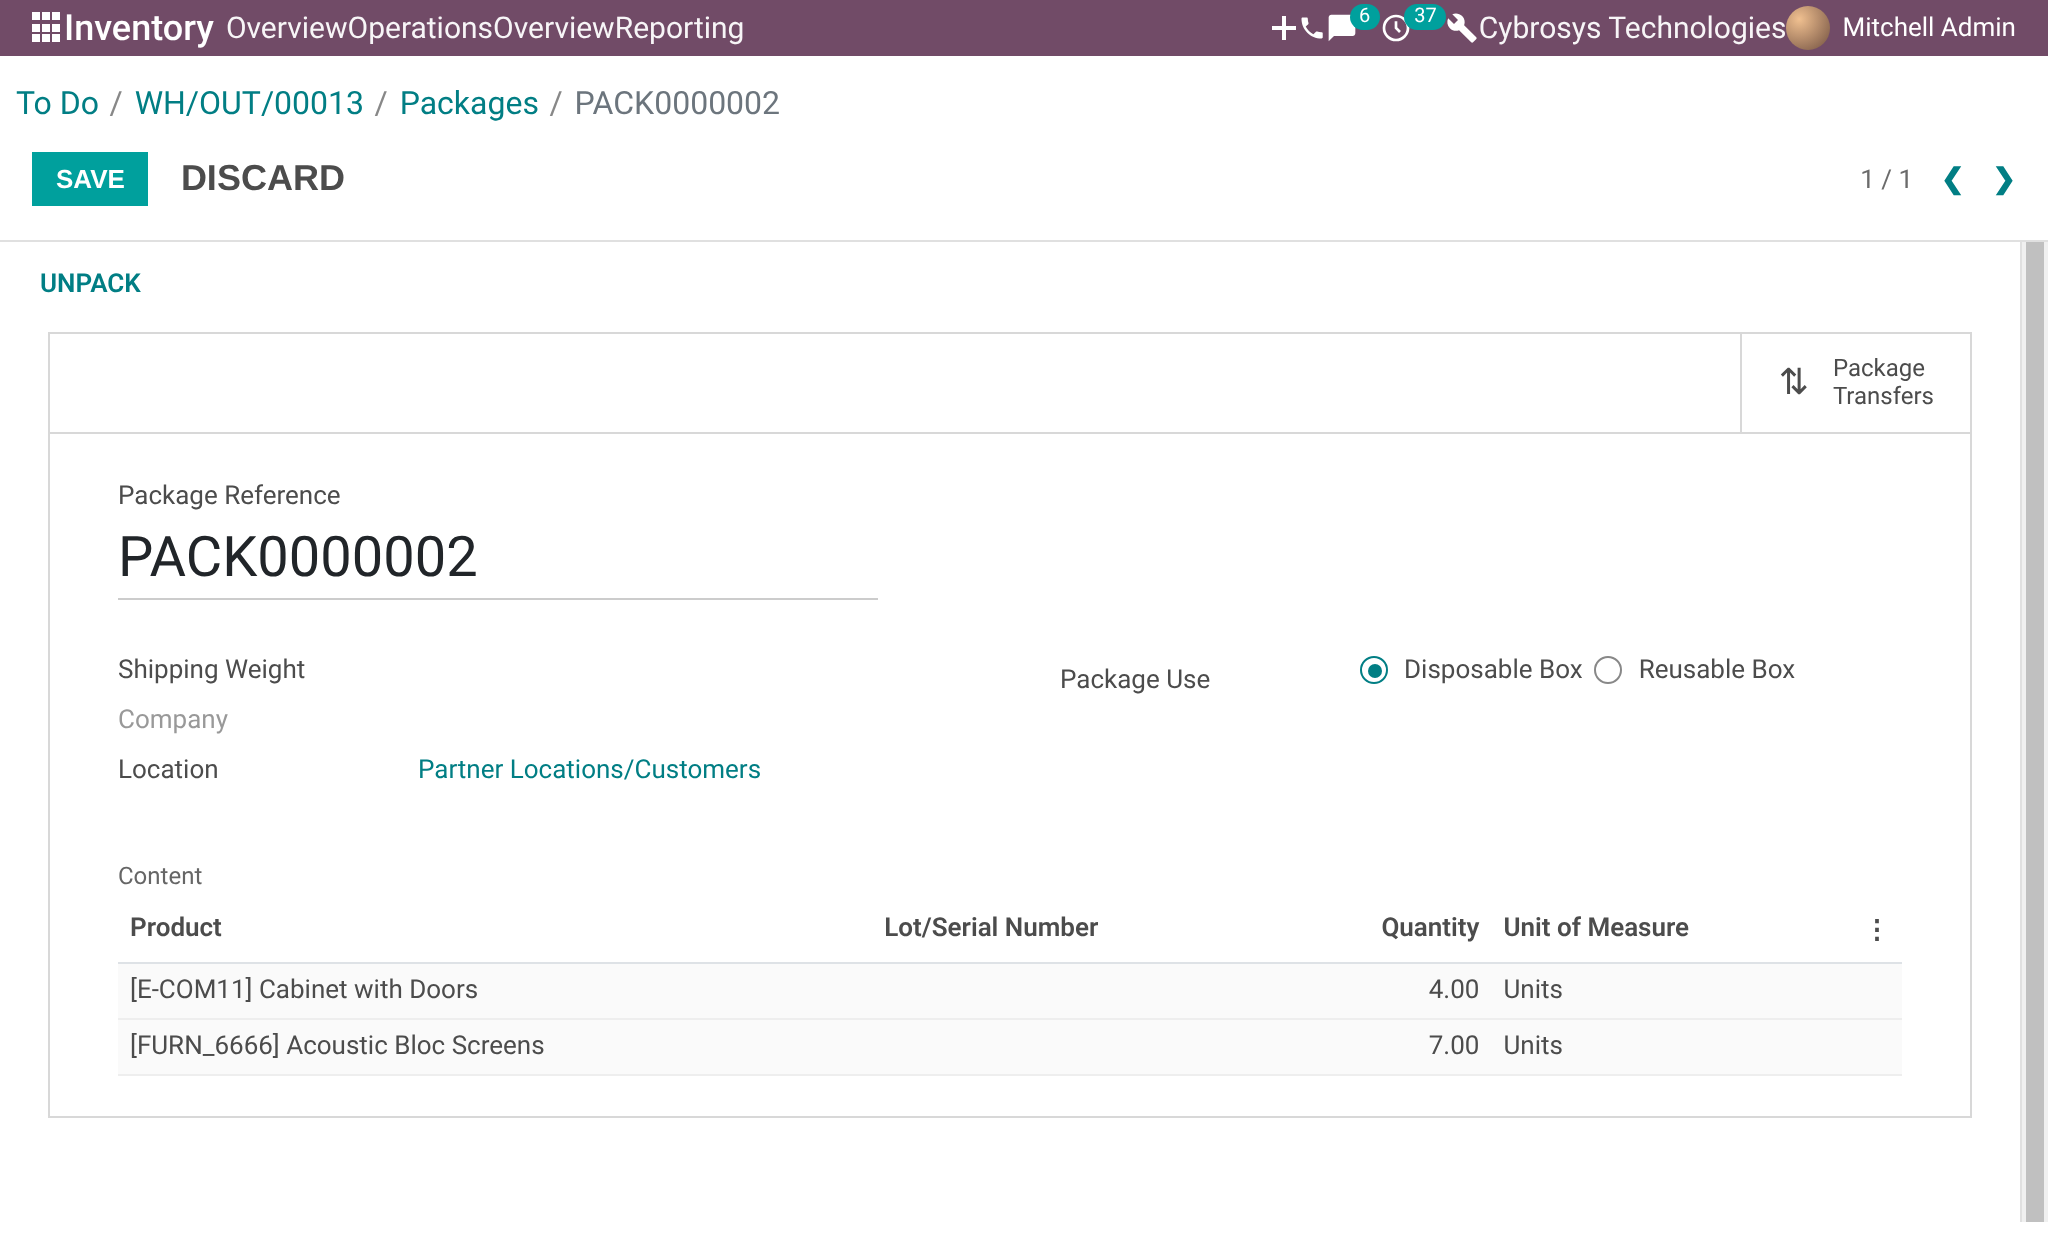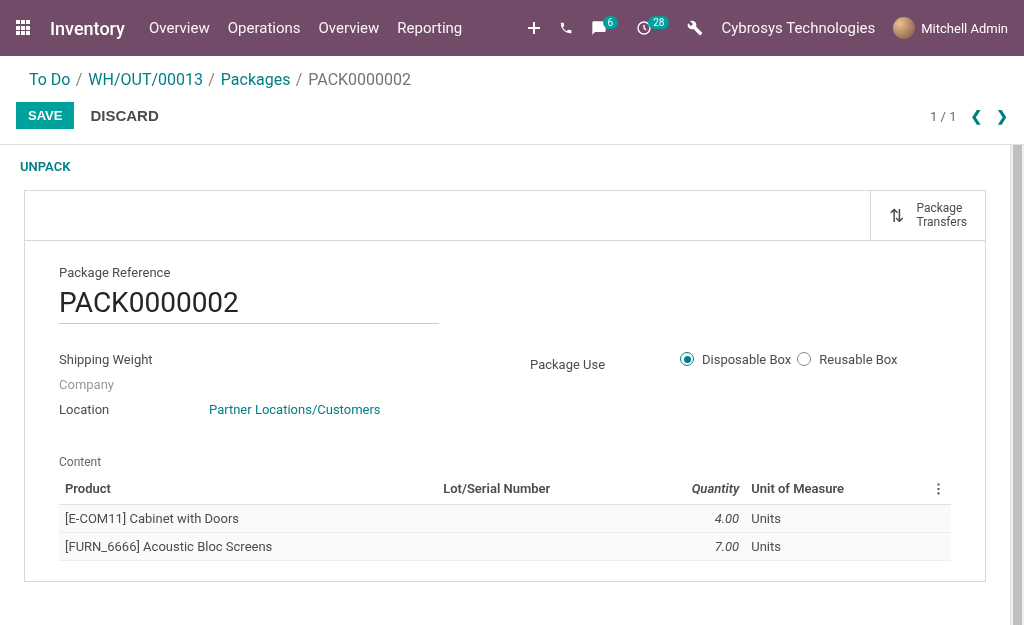--- a/index.html
+++ b/index.html
@@ -1,35 +1,35 @@
 <!DOCTYPE html>
 <html><head>
   <meta charset="utf-8">
   <style>
     * { box-sizing: border-box; margin: 0; padding: 0; }
     body { font-family: -apple-system, BlinkMacSystemFont, "Segoe UI", Roboto, "Helvetica Neue", Arial, sans-serif; font-size: 13px; color: #4c4c4c; background: #fff; width: 1024px; height: 625px; overflow: hidden; }
     
-    .header { background: #714B67; color: #fff; height: 56px; display: flex; align-items: center; padding: 0 16px; gap: 18px; }
+    .header { background: #714B67; color: #fff; height: 28px; display: flex; align-items: center; padding: 0 16px; }
     .header .apps-icon { width: 16px; height: 16px; display: inline-flex; flex-wrap: wrap; gap: 1px; }
     .header .apps-icon span { width: 4px; height: 4px; background: #fff; }
     .header .brand { font-size: 18px; font-weight: 500; margin-right: 6px; }
     .header .nav-item { font-size: 15px; cursor: pointer; color: #fff; opacity: 0.95; }
     .header .spacer { flex: 1; }
     .header .icon-btn { cursor: pointer; position: relative; display: inline-flex; align-items: center; }
     .header .badge { background: #00a09d; color: #fff; font-size: 10px; padding: 1px 5px; border-radius: 8px; margin-left: -4px; position: relative; top: -6px; }
     .header .avatar { width: 22px; height: 22px; border-radius: 50%; background: radial-gradient(circle at 30% 30%, #f0c090, #715040); display: inline-block; vertical-align: middle; margin-right: 6px; }
     
-    .breadcrumb-bar { padding: 14px 16px 6px 29px; }
+    .breadcrumb-bar { padding: 14px 16px 6px 8px; }
     .breadcrumb-bar .crumb { color: #017e84; font-size: 16px; cursor: pointer; }
     .breadcrumb-bar .sep { color: #888; font-size: 16px; margin: 0 2px; }
     .breadcrumb-bar .current { color: #6c757d; font-size: 16px; }
     
     .action-bar { display: flex; align-items: center; padding: 6px 16px 14px 16px; border-bottom: 1px solid #e0e0e0; }
     .btn-save { background: #00a09d; color: #fff; border: none; padding: 6px 12px; font-size: 13px; font-weight: 600; cursor: pointer; text-transform: uppercase; }
-    .btn-discard { background: none; border: none; color: #4c4c4c; padding: 6px 12px; font-size: 15px; font-weight: 600; cursor: pointer; text-transform: uppercase; margin-left: 4px; }
+    .btn-discard { background: none; border: none; color: #4c4c4c; padding: 6px 12px; font-size: 18px; font-weight: 600; cursor: pointer; text-transform: uppercase; margin-left: 4px; }
     .action-bar .spacer { flex: 1; }
     .pager { display: flex; align-items: flex-end; gap: 14px; color: #6b6b6b; }
     .pager .arrow { cursor: pointer; color: #017e84; font-size: 14px; font-weight: bold; }
     
     .bottom { display: flex; height: calc(625px - 44px - 91px); }
     .content-scroll { flex: 1; overflow-y: auto; }
     .scrollbar { width: 14px; background: #f0f0f0; border-left: 1px solid #e0e0e0; position: relative; }
     .scrollbar-thumb { position: absolute; top: 0; left: 2px; right: 2px; height: 100%; background: #c0c0c0; cursor: pointer; }
     
     .row-tabs { display: flex; padding: 10px 16px 0 16px; }
@@ -62,21 +62,21 @@
     
     .radio-row { display: flex; align-items: center; gap: 8px; margin-bottom: 10px; }
     .radio { width: 14px; height: 14px; border: 1.5px solid #888; border-radius: 50%; display: inline-flex; align-items: center; justify-content: center; cursor: pointer; }
     .radio.checked { border-color: #017e84; }
     .radio.checked::after { content: ""; width: 7px; height: 7px; background: #017e84; border-radius: 50%; }
     
     .content-section { margin-top: 28px; }
     .section-title { font-size: 12px; color: #666; margin-bottom: 4px; }
     table.data-table { width: 100%; border-collapse: collapse; }
     table.data-table th { text-align: left; font-weight: 600; font-size: 13px; padding: 8px 6px; border-bottom: 1px solid #dee2e6; }
-    table.data-table th.num, table.data-table td.num { text-align: right; font-style: italic; }
+    table.data-table th.num, table.data-table td.num { text-align: right; }
     table.data-table th.actions { width: 20px; text-align: center; cursor: pointer; }
     table.data-table td { padding: 6px 6px; border-bottom: 1px solid #eee; font-size: 13px; background: #fafafa; }
   </style>
 </head>
 <body>
 
 <div class="header">
   <div class="apps-icon">
     <span></span>
       <span></span>
@@ -108,21 +108,21 @@
     <svg width="16" height="16" viewBox="0 0 24 24">
         <path d="M20 2H4c-1.1 0-2 .9-2 2v18l4-4h14c1.1 0 2-.9 2-2V4c0-1.1-.9-2-2-2z" fill="#fff"></path>
       </svg>
     <span class="badge">6</span>
   </div>
   <div class="icon-btn">
     <svg width="16" height="16" viewBox="0 0 24 24">
         <circle cx="12" cy="12" r="9" fill="none" stroke="#fff" stroke-width="2"></circle>
         <path d="M12 7v5l3 3" stroke="#fff" stroke-width="2" fill="none"></path>
       </svg>
-    <span class="badge">28</span>
+    <span class="badge">37</span>
   </div>
   <div class="icon-btn">
     <svg width="16" height="16" viewBox="0 0 24 24">
         <path d="M22.7 19l-9.1-9.1c.9-2.3.4-5-1.5-6.9-2-2-5-2.4-7.4-1.3L9 6 6 9 1.6 4.7C.5 7.1.9 10.1 2.9 12.1c1.9 1.9 4.6 2.4 6.9 1.5l9.1 9.1c.4.4 1 .4 1.4 0l2.3-2.3c.5-.4.5-1.1.1-1.4z" fill="#fff"></path>
       </svg>
   </div>
   <div class="nav-item">Cybrosys Technologies</div>
   <div class="icon-btn">
     <span class="avatar"></span>
     <span>Mitchell Admin</span>

